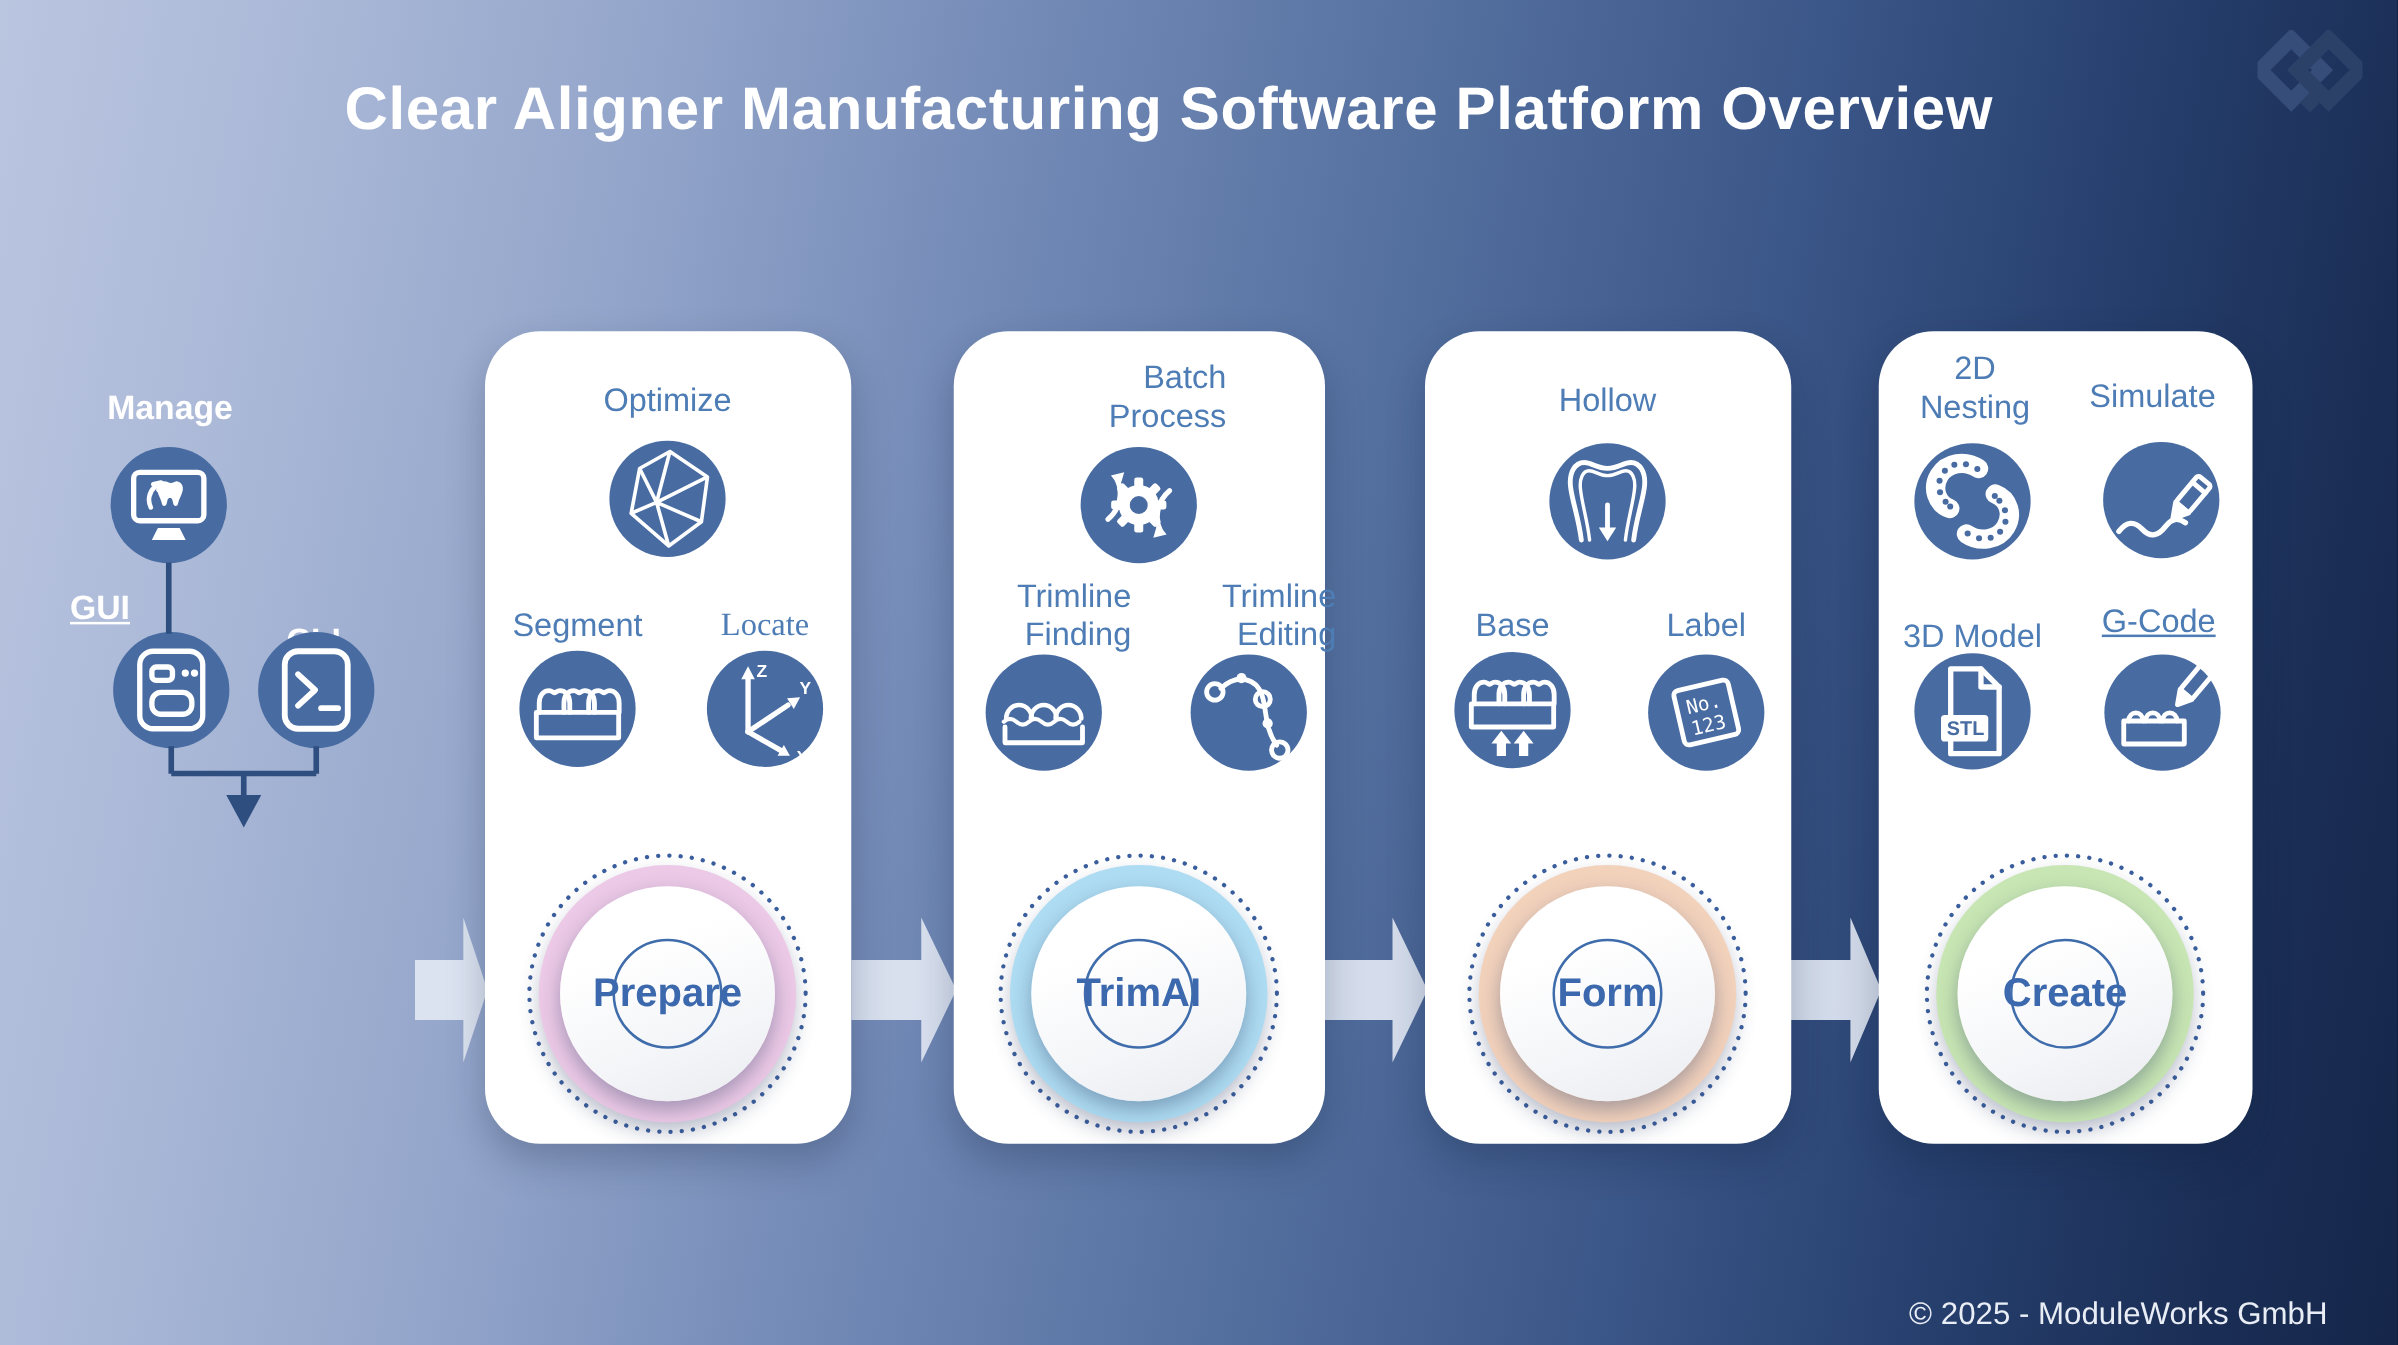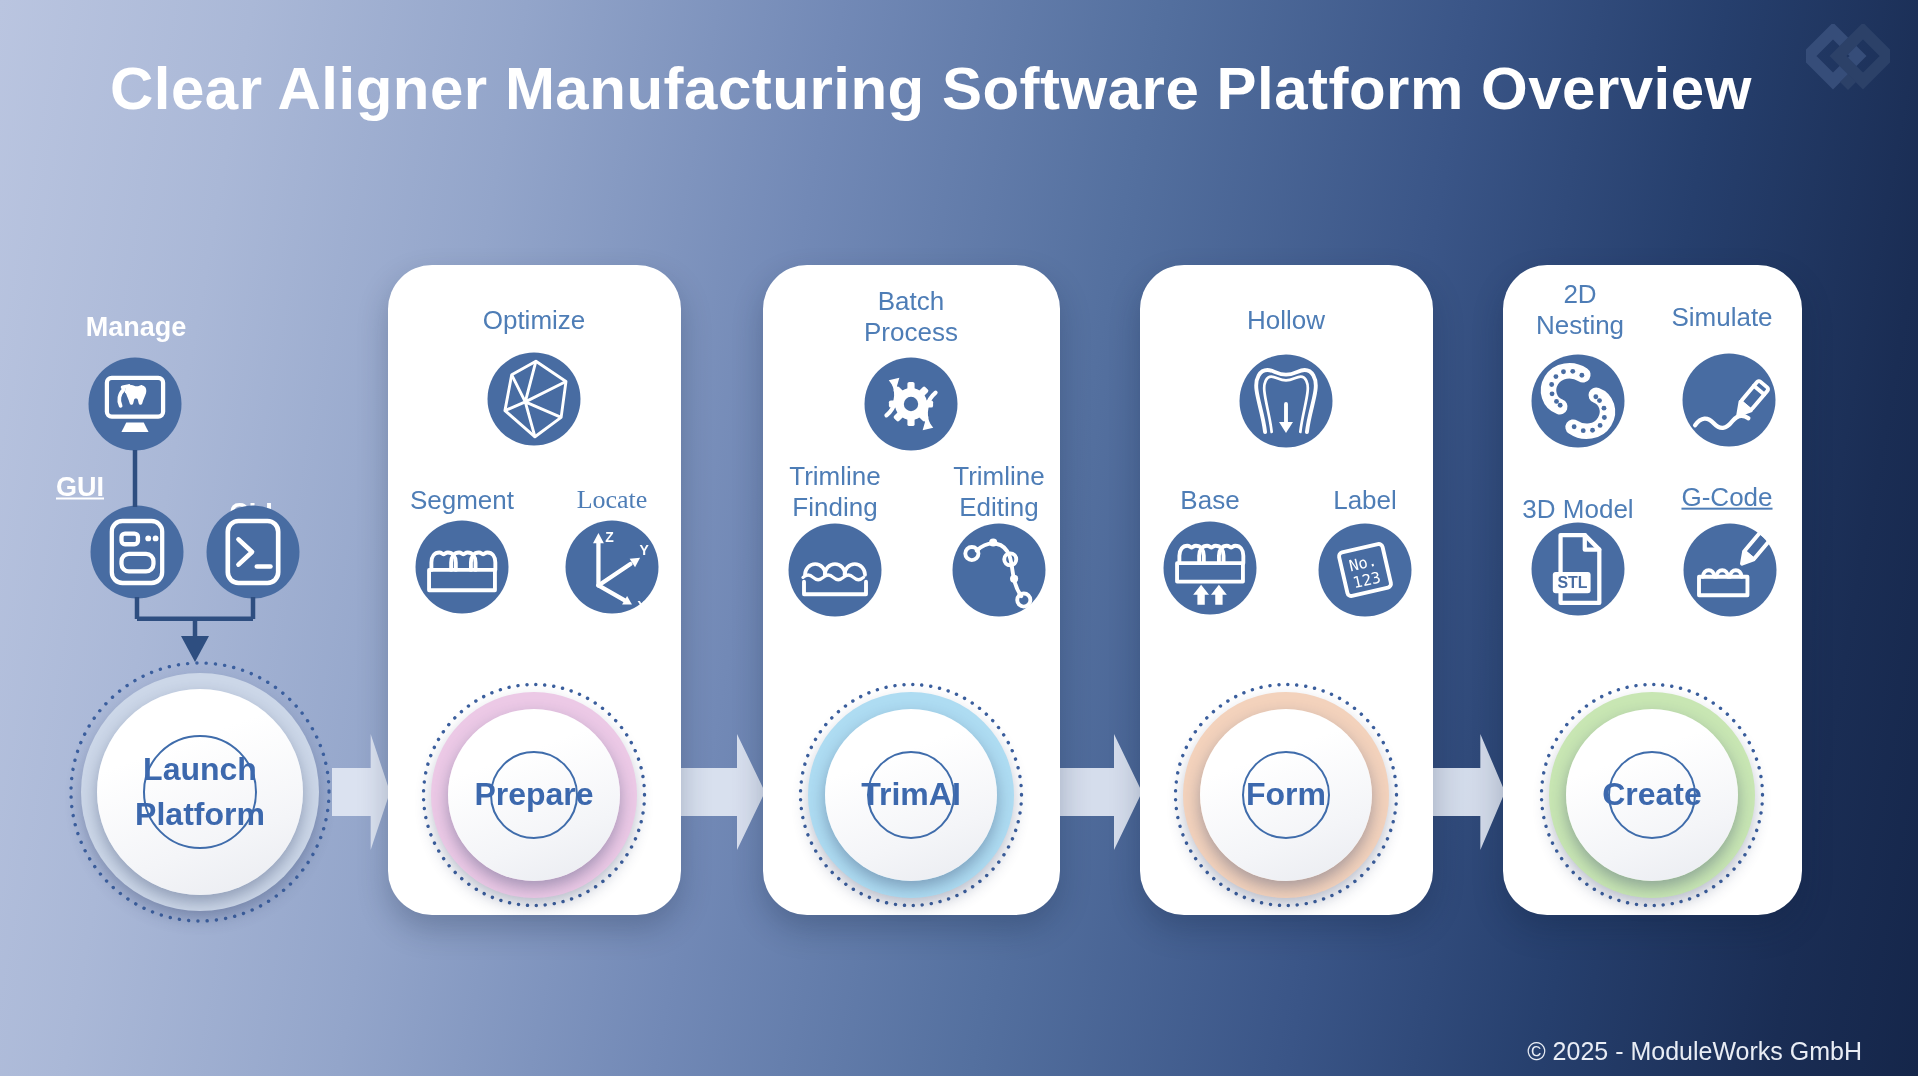--- a/index.html
+++ b/index.html
@@ -3,39 +3,39 @@
 <meta charset="utf-8">
 <style>
   html,body{margin:0;padding:0;background:#0e1e3c;}
   .stage{
     position:relative;width:1918px;height:1076px;overflow:hidden;
     font-family:"Liberation Sans",sans-serif;
     background:linear-gradient(100deg,#bac5e0 0%,#aab8d7 12%,#93a5ca 25%,#7289b6 40%,#54709f 55%,#3a5587 70%,#263f6d 82%,#1a2d54 93%,#15264a 100%);
   }
   .abs{position:absolute;}
   .page-title{
-    position:absolute;left:910px;top:88px;transform:translate(-50%,-50%);
-    width:1600px;text-align:center;color:#ffffff;font-size:60px;font-weight:bold;letter-spacing:.5px;white-space:nowrap;
+    position:absolute;left:935px;top:88px;transform:translate(-50%,-50%);
+    width:1600px;text-align:center;color:#ffffff;font-size:48px;font-weight:bold;letter-spacing:.5px;white-space:nowrap;
   }
   .white-label{position:absolute;transform:translate(-50%,-50%);color:#ffffff;font-size:27px;font-weight:bold;white-space:nowrap;}
   .icon-circle{
     position:absolute;width:93px;height:93px;border-radius:50%;background:#486ca2;
     transform:translate(-50%,-50%);display:flex;align-items:center;justify-content:center;
   }
   .icon-circle svg{width:93px;height:93px;display:block;}
   .card{
     position:absolute;top:265px;height:650px;background:#ffffff;border-radius:44px;
     box-shadow:0 14px 30px rgba(15,30,60,.25);
   }
   .feat-label{
     position:absolute;transform:translate(-50%,-50%);width:150px;text-align:center;
     color:#4e7db6;font-size:26px;line-height:1.18;
   }
   .feat-label.narrow{width:110px;}
-  .feat-label.mid{width:140px;}
+  .feat-label.mid{width:140px;text-align:right;}
   .stage-circle{position:absolute;transform:translate(-50%,-50%);width:226px;height:226px;}
   .stage-circle.launch{width:264px;height:264px;}
   .dotring{position:absolute;inset:0;width:100%;height:100%;}
   .color-ring{position:absolute;inset:10px;border-radius:50%;box-shadow:0 8px 16px rgba(45,60,100,.30);}
   .stage-circle.launch .color-ring{inset:13px;}
   .white-circle{
     position:absolute;inset:27px;border-radius:50%;
     background:linear-gradient(160deg,#ffffff 30%,#f4f5f8 70%,#e9ebf0 100%);
     box-shadow:0 7px 16px rgba(45,60,100,.38);
   }
@@ -105,34 +105,20 @@
     <g stroke="#2e4e80" stroke-width="4.5" fill="none">
       <path d="M35,10 V67"></path>
       <path d="M37,157 V179"></path>
       <path d="M153,157 V179"></path>
       <path d="M37,178.8 H153"></path>
       <path d="M95,178 V198"></path>
     </g>
     <path d="M95,222 L81,196 L109,196 Z" fill="#2e4e80"></path>
   </svg>
 
-  <div class="stage-circle launch" style="left:200px;top:792px;">
-    <svg class="dotring" viewBox="0 0 264 264">
-      <circle cx="132" cy="132" r="129" fill="none" stroke="#3b5f9e" stroke-width="3.4" stroke-dasharray="0.1 9.2" stroke-linecap="round"></circle>
-    </svg>
-    <div class="color-ring" style="background-color: rgb(204, 215, 232);"></div>
-    <div class="white-circle">
-      <div class="inner-ring">
-        <div class="stage-label">
-          <div>Launch</div>
-          <div>Platform</div>
-        </div>
-      </div>
-    </div>
-  </div>
 
   <svg class="flow-arrow" style="left:332px;width:58px;" viewBox="0 0 84 116" preserveAspectRatio="none">
     <polygon points="0,34 56,34 56,0 84,58 56,116 56,82 0,82" fill="#e1e7f3" opacity="0.92"></polygon>
   </svg>
   <svg class="flow-arrow" style="left:681px;width:84px;" viewBox="0 0 84 116" preserveAspectRatio="none">
     <polygon points="0,34 56,34 56,0 84,58 56,116 56,82 0,82" fill="#e1e7f3" opacity="0.92"></polygon>
   </svg>
   <svg class="flow-arrow" style="left:1058px;width:84px;" viewBox="0 0 84 116" preserveAspectRatio="none">
     <polygon points="0,34 56,34 56,0 84,58 56,116 56,82 0,82" fill="#e1e7f3" opacity="0.92"></polygon>
   </svg>

